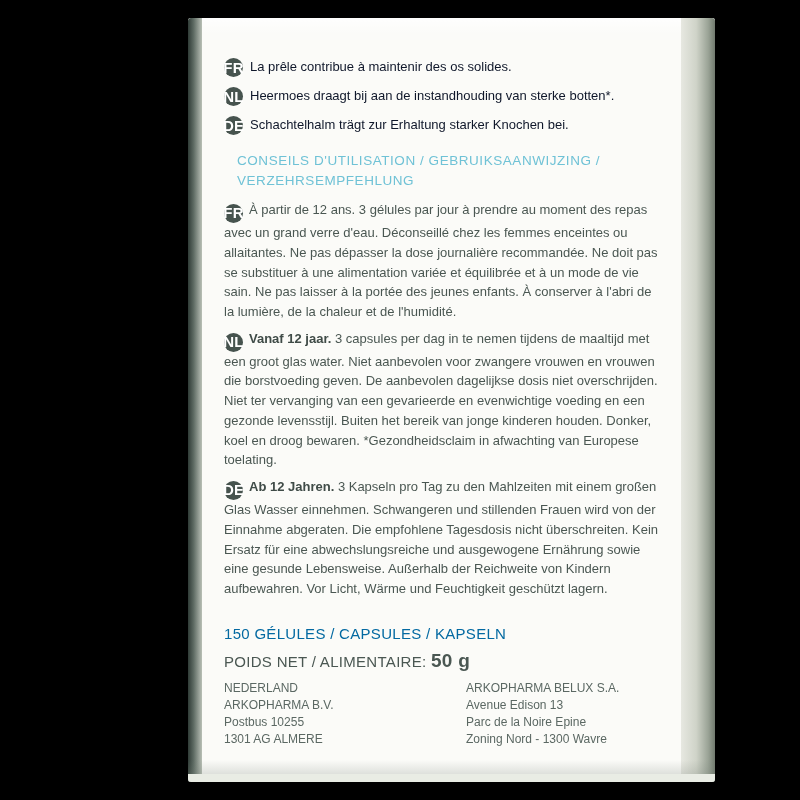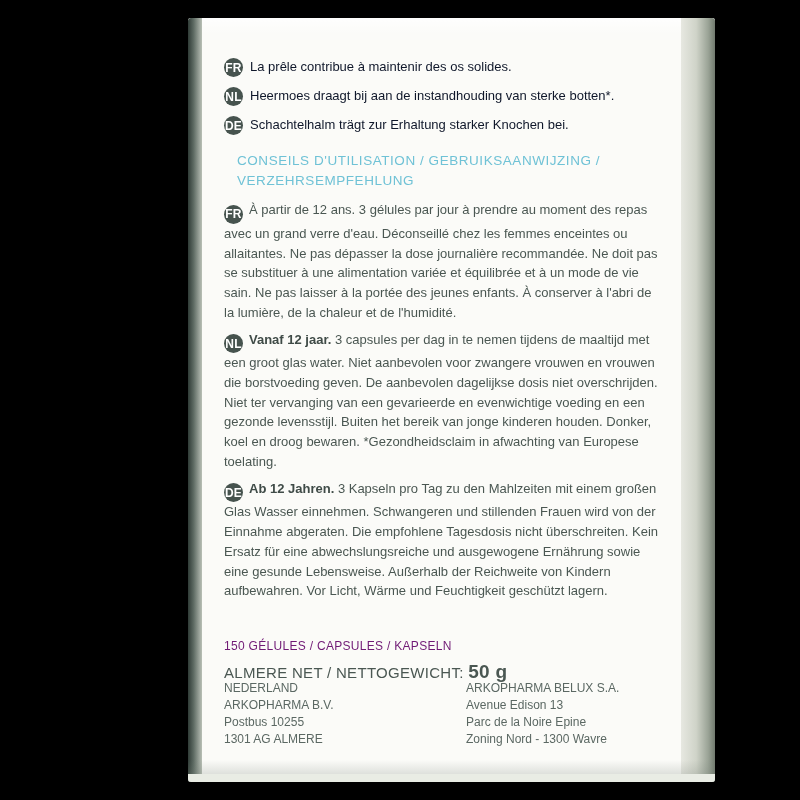--- a/index.html
+++ b/index.html
@@ -112,21 +112,21 @@
     margin: 9px 0 0 0;
   }
 
   .flag {
     flex: 0 0 auto;
     width: 19px;
     height: 19px;
     border-radius: 50%;
     background: #46534e;
     color: #ffffff;
-    font-size: 12px;
+    font-size: 15px;
     font-weight: 700;
     letter-spacing: .2px;
     display: flex;
     align-items: center;
     justify-content: center;
     margin-top: 1px;
   }
 
   .claim-text {
     font-size: 13px;
@@ -149,24 +149,24 @@
     display: inline-flex;
     vertical-align: -4px;
     margin-right: 6px;
   }
   .usage-row .lead {
     font-weight: 700;
     color: #3f4b47;
   }
 
   .qty {
-    margin-top: 38px;
-    font-size: 12px;
+    margin-top: 26px;
+    font-size: 15px;
     letter-spacing: .3px;
-    color: #701a75;
+    color: #0369a1;
   }
   .netto {
     margin-top: 8px;
     font-size: 15px;
     letter-spacing: .3px;
     color: #4a5752;
   }
   .netto .big {
     font-size: 19px;
     font-weight: 700;
@@ -233,21 +233,21 @@
         <div class="usage-row">
           <span class="flag">NL</span><span class="lead">Vanaf 12 jaar.</span><span> 3 capsules per dag in te nemen tijdens de maaltijd met een groot glas water. Niet aanbevolen voor zwangere vrouwen en vrouwen die borstvoeding geven. De aanbevolen dagelijkse dosis niet overschrijden. Niet ter vervanging van een gevarieerde en evenwichtige voeding en een gezonde levensstijl. Buiten het bereik van jonge kinderen houden. Donker, koel en droog bewaren. *Gezondheidsclaim in afwachting van Europese toelating.</span>
         </div>
         <div class="usage-row">
           <span class="flag">DE</span><span class="lead">Ab 12 Jahren.</span><span> 3 Kapseln pro Tag zu den Mahlzeiten mit einem großen Glas Wasser einnehmen. Schwangeren und stillenden Frauen wird von der Einnahme abgeraten. Die empfohlene Tagesdosis nicht überschreiten. Kein Ersatz für eine abwechslungsreiche und ausgewogene Ernährung sowie eine gesunde Lebensweise. Außerhalb der Reichweite von Kindern aufbewahren. Vor Licht, Wärme und Feuchtigkeit geschützt lagern.</span>
         </div>
       </div>
 
       <div class="qty">150 GÉLULES / CAPSULES / KAPSELN</div>
       <div class="netto">
-        <span>ALMERE NET / NETTOGEWICHT:</span>
+        <span>POIDS NET / ALIMENTAIRE:</span>
         <span class="big">50 g</span>
       </div>
 
       <div class="addresses">
         <div class="addr-col">
           <div class="addr-line">NEDERLAND</div>
           <div class="addr-line">ARKOPHARMA B.V.</div>
           <div class="addr-line">Postbus 10255</div>
           <div class="addr-line">1301 AG ALMERE</div>
         </div>

